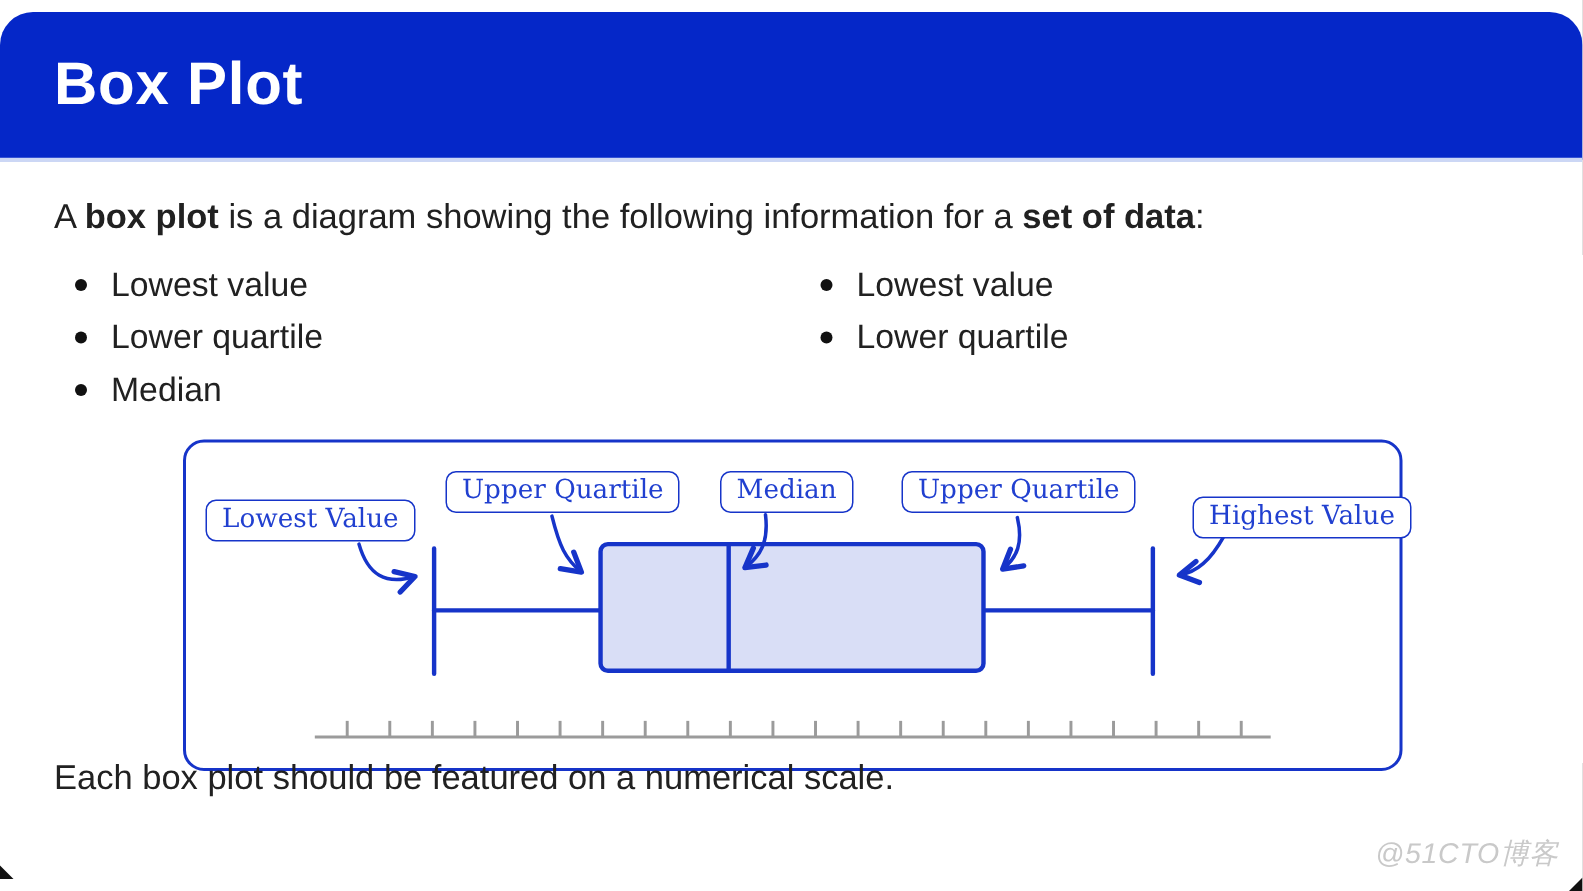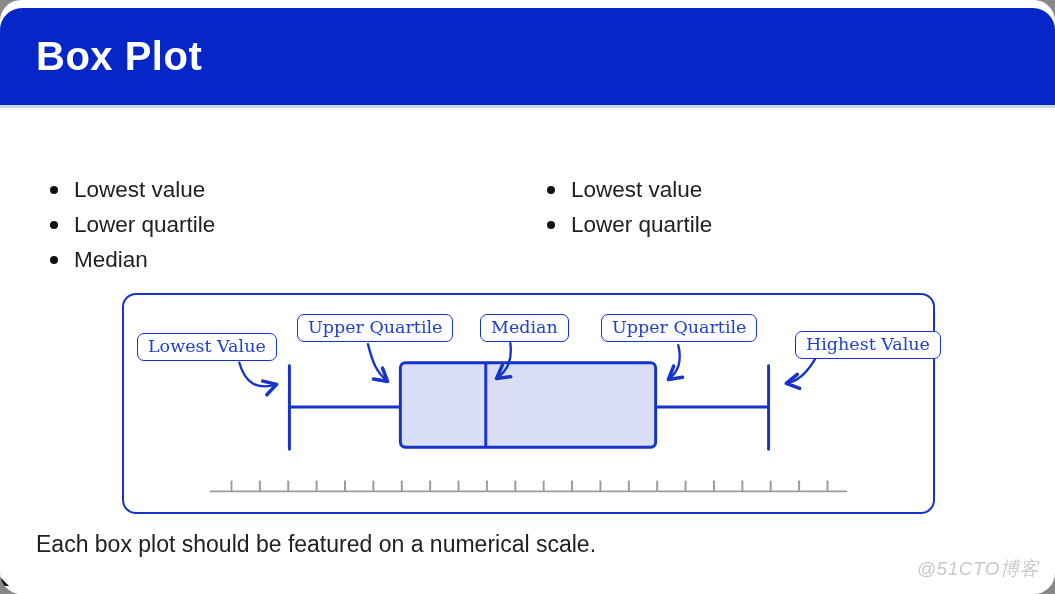--- a/index.html
+++ b/index.html
@@ -9,21 +9,21 @@
     --label-blue:#2140d0;
     --box-fill:#d9def6;
     --scale-gray:#9b9b9b;
     --text-dark:#212121;
     --watermark-gray:#c9c9c9;
   }
   *{box-sizing:border-box;margin:0;padding:0;}
   body{background:#888;}
   .page{
     position:relative;width:1055px;height:594px;background:#fff;overflow:hidden;
-    font-family:"Liberation Sans",sans-serif;color:var(--text-dark);border-radius:21px;
+    font-family:"Liberation Sans",sans-serif;color:var(--text-dark);
   }
   
   .header{
     position:absolute;left:0;top:8px;right:0;height:100px;
     background:var(--header-blue);
     border-radius:22px 22px 0 0;
     border-bottom:3px solid var(--header-underline);
   }
   .header h1{
     position:absolute;left:36px;top:26px;
@@ -62,21 +62,21 @@
   .lbl-lowest-quartile{left:173px;top:19px;}
   .lbl-median{left:356px;top:19px;}
   .lbl-upper-quartile{left:477px;top:19px;}
   .lbl-highest-value{left:671px;top:36px;}
   .blue-stroke{stroke:var(--diagram-blue);stroke-width:3;fill:none;stroke-linecap:round;}
   .box-rect{fill:var(--box-fill);stroke:var(--diagram-blue);stroke-width:3;}
   .arrow{stroke:var(--diagram-blue);stroke-width:2.4;fill:none;stroke-linecap:round;}
   .arrowhead{stroke:var(--diagram-blue);stroke-width:2;fill:none;stroke-linecap:round;stroke-linejoin:round;}
   .scale-stroke{stroke:var(--scale-gray);stroke-width:2;stroke-linecap:butt;}
   
-  .caption{position:absolute;left:36px;top:531px;font-size:23px;}
+  .caption{position:absolute;left:36px;top:505px;font-size:23px;}
   
   .watermark{
     position:absolute;right:16px;bottom:12px;
     font-size:19px;color:var(--watermark-gray);letter-spacing:.5px;font-style:italic;
   }
   
   .corner-left{
     position:absolute;left:0;bottom:8px;width:0;height:0;
     border-left:9px solid #111;border-top:9px solid transparent;
   }
@@ -87,20 +87,23 @@
 </style>
 </head>
 <body>
 
 <div class="page">
 
   <div class="header">
     <h1>Box Plot</h1>
   </div>
 
+  <p class="intro">
+    <span>A </span><b>box plot</b><span> is a diagram showing the following information for a </span><b>set of data</b><span>:</span>
+  </p>
 
   <ul class="bullets left">
     <li>Lowest value</li>
     <li>Lower quartile</li>
     <li>Median</li>
   </ul>
   <ul class="bullets right">
     <li>Lowest value</li>
     <li>Lower quartile</li>
   </ul>

